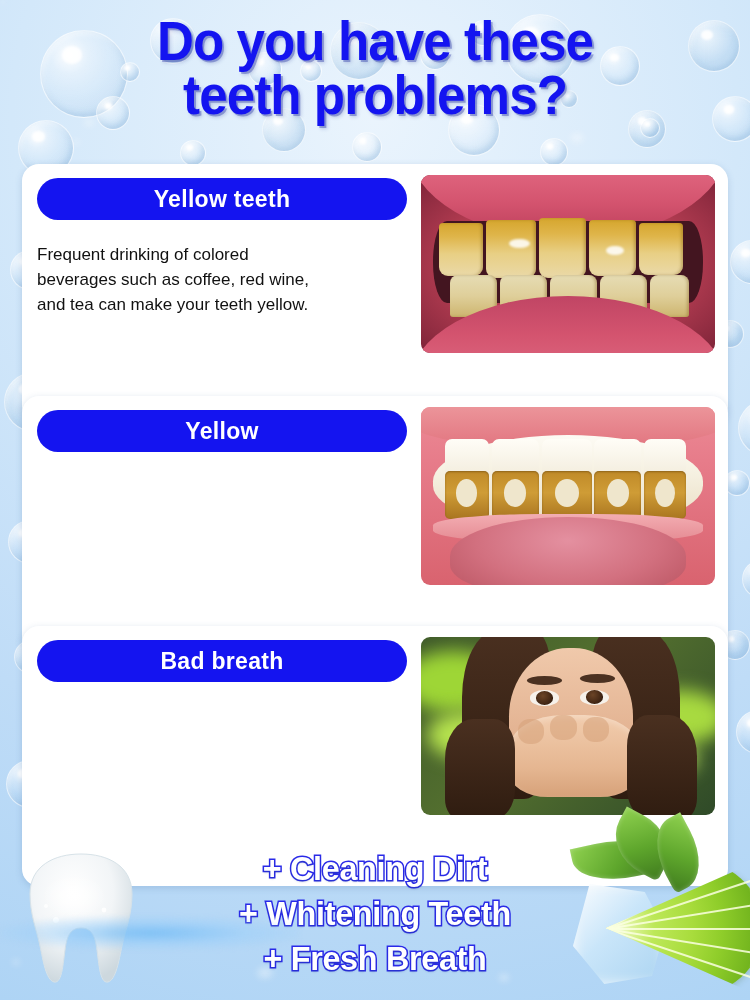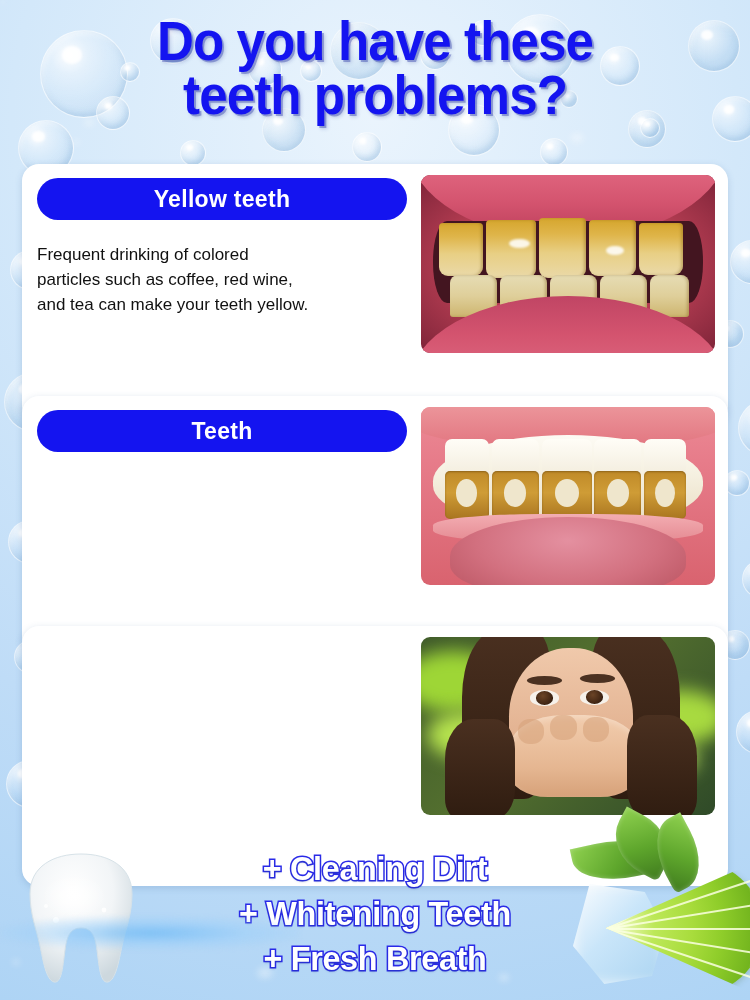--- a/index.html
+++ b/index.html
@@ -256,21 +256,21 @@
 <h1 class="headline">
   <span class="l1">Do you have these</span>
   <span class="l2">teeth problems?</span>
 </h1>
 
 <div class="card" id="card1">
   <div class="pill">
     <span>Yellow teeth</span>
   </div>
   <p class="body-text">Frequent drinking of colored
-particles such as coffee, red wine,
+beverages such as coffee, red wine,
 and tea can make your teeth yellow.</p>
   <div class="photo p1">
     <i class="lipT"></i>
       <i class="dark"></i>
     <i class="tooth" style="left:6%;width:15%"></i>
     <i class="tooth" style="left:22%;width:17%;top:25%;height:33%"></i>
     <i class="tooth" style="left:40%;width:16%;top:24%;height:34%"></i>
     <i class="tooth" style="left:57%;width:16%;top:25%;height:32%"></i>
     <i class="tooth" style="left:74%;width:15%;top:27%;height:29%"></i>
     <i class="tooth lo" style="left:10%;width:16%"></i>
@@ -279,21 +279,21 @@
     <i class="tooth lo" style="left:61%;width:16%"></i>
     <i class="tooth lo" style="left:78%;width:13%"></i>
     <i class="gl" style="left:30%;top:36%;width:7%;height:5%"></i>
     <i class="gl" style="left:63%;top:40%;width:6%;height:5%"></i>
     <i class="lipB"></i>
   </div>
 </div>
 
 <div class="card" id="card2">
   <div class="pill">
-    <span>Teeth</span>
+    <span>Yellow</span>
   </div>
   <div class="photo p2">
     <i class="gumT"></i>
       <i class="arch"></i>
     <i class="wt" style="left:8%;width:15%"></i>
     <i class="wt" style="left:24%;width:16%"></i>
     <i class="wt" style="left:41%;width:17%"></i>
     <i class="wt" style="left:59%;width:16%"></i>
     <i class="wt" style="left:76%;width:14%"></i>
     <i class="tar" style="left:8%;width:15%">
@@ -310,20 +310,23 @@
       </i>
     <i class="tar" style="left:76%;width:14%">
         <em></em>
       </i>
     <i class="gumL"></i>
       <i class="mouth"></i>
   </div>
 </div>
 
 <div class="card" id="card3">
+  <div class="pill">
+    <span>Bad breath</span>
+  </div>
   <div class="photo p3">
     <i class="haze" style="left:-6%;top:8%;width:34%;height:34%;background:#9ed636"></i>
     <i class="haze" style="left:2%;top:42%;width:26%;height:26%;background:#b6e34e"></i>
     <i class="haze" style="right:-4%;top:30%;width:32%;height:30%;background:#a8da40"></i>
     <i class="haze" style="right:6%;top:58%;width:22%;height:20%;background:#c2e861"></i>
     <i class="hair" style="left:14%;top:-4%;width:30%;height:95%;border-radius:40% 20% 30% 20%"></i>
     <i class="hair" style="right:12%;top:-4%;width:30%;height:95%;border-radius:20% 40% 20% 30%"></i>
     <i class="face"></i>
     <i class="brow" style="left:36%;top:22%;width:12%"></i>
     <i class="brow" style="left:54%;top:21%;width:12%"></i>

